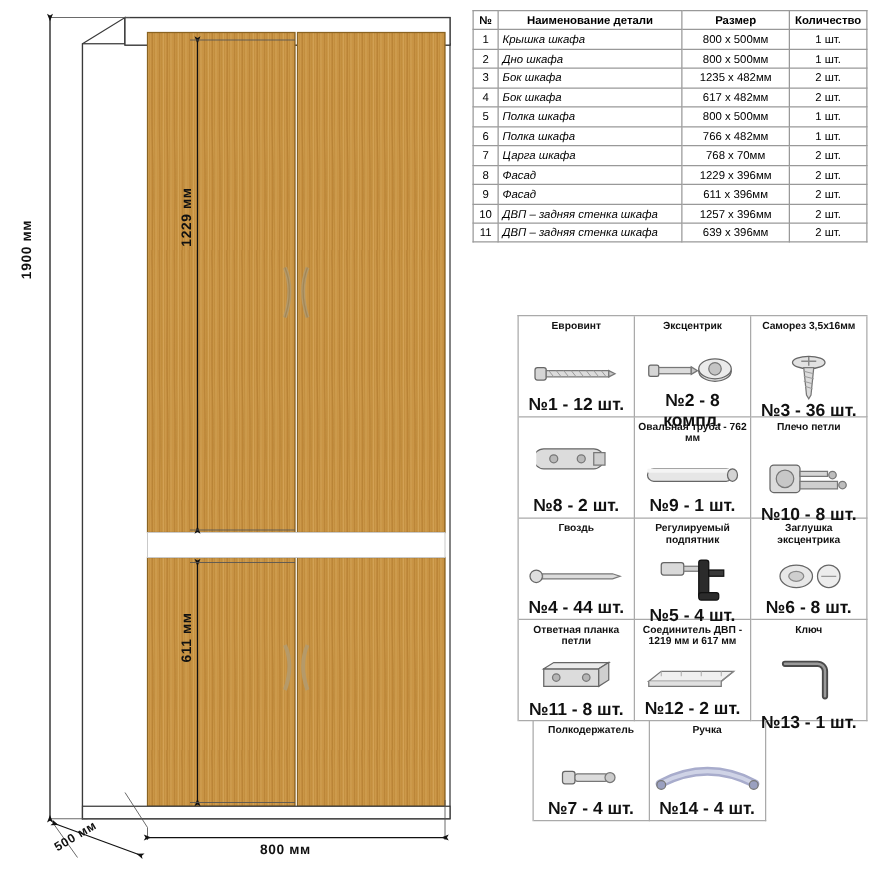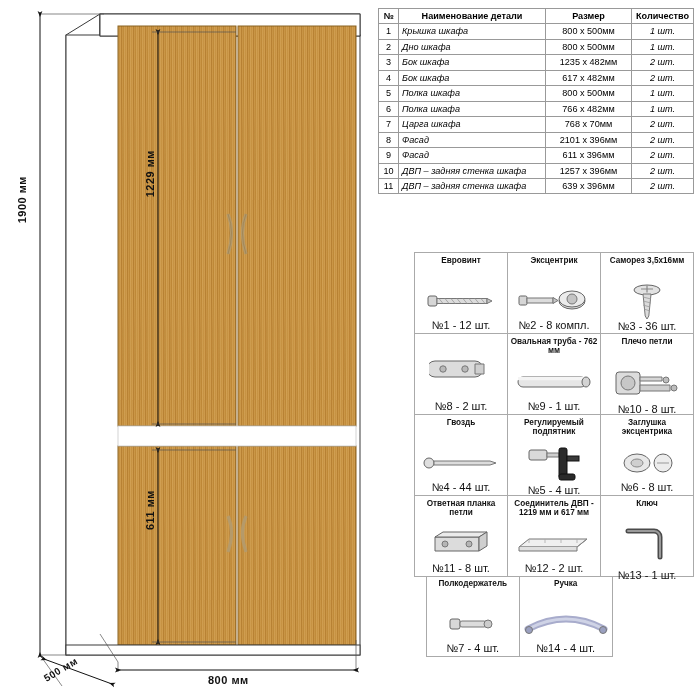--- a/index.html
+++ b/index.html
@@ -55,21 +55,21 @@
   }
   #parts-table th, #parts-table td {
     border: 1px solid #999;
     padding: 2px 3px;
     line-height: 1.15;
   }
   #parts-table th { font-weight: bold; text-align: center; }
   #parts-table td.num { text-align: center; width: 20px; }
   #parts-table td.name { text-align: left; font-style: italic; }
   #parts-table td.size { text-align: center; width: 86px; }
-  #parts-table td.qty { text-align: center; width: 62px; font-style: italic; }
+  #parts-table td.qty { text-align: center; width: 62px; }
 
   
   #hardware {
     position: absolute;
     left: 414px; top: 252px;
     width: 280px;
     display: grid;
     grid-template-columns: repeat(3, 1fr);
     border-top: 1px solid #aaa;
     border-left: 1px solid #aaa;
@@ -83,21 +83,21 @@
     flex-direction: column;
     align-items: center;
     justify-content: space-between;
     text-align: center;
   }
   .hw-title {
     font-size: 8.2px; font-weight: bold; color: #111;
     line-height: 1.1; min-height: 26px;
   }
   .hw-art { flex: 1; display: flex; align-items: center; justify-content: center; }
-  .hw-qty { font-size: 11px; font-weight: normal; color: #111; }
+  .hw-qty { font-size: 14px; font-weight: bold; color: #111; }
 
   #hardware-last {
     position: absolute;
     left: 426px; top: 576px;
     width: 186.67px;
     display: grid;
     grid-template-columns: repeat(2, 1fr);
     border-left: 1px solid #aaa;
   }
   #hardware-last .hw-cell { border-top: 0; }
@@ -244,21 +244,21 @@
       </tr>
       <tr>
         <td class="num">7</td>
         <td class="name">Царга шкафа</td>
         <td class="size">768 х 70мм</td>
         <td class="qty">2 шт.</td>
       </tr>
       <tr>
         <td class="num">8</td>
         <td class="name">Фасад</td>
-        <td class="size">2101 х 396мм</td>
+        <td class="size">1229 х 396мм</td>
         <td class="qty">2 шт.</td>
       </tr>
       <tr>
         <td class="num">9</td>
         <td class="name">Фасад</td>
         <td class="size">611 х 396мм</td>
         <td class="qty">2 шт.</td>
       </tr>
       <tr>
         <td class="num">10</td>

